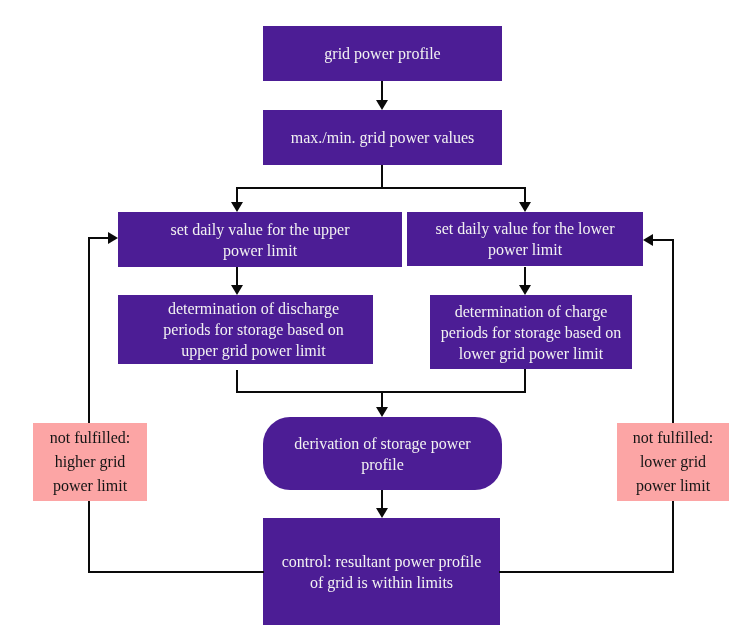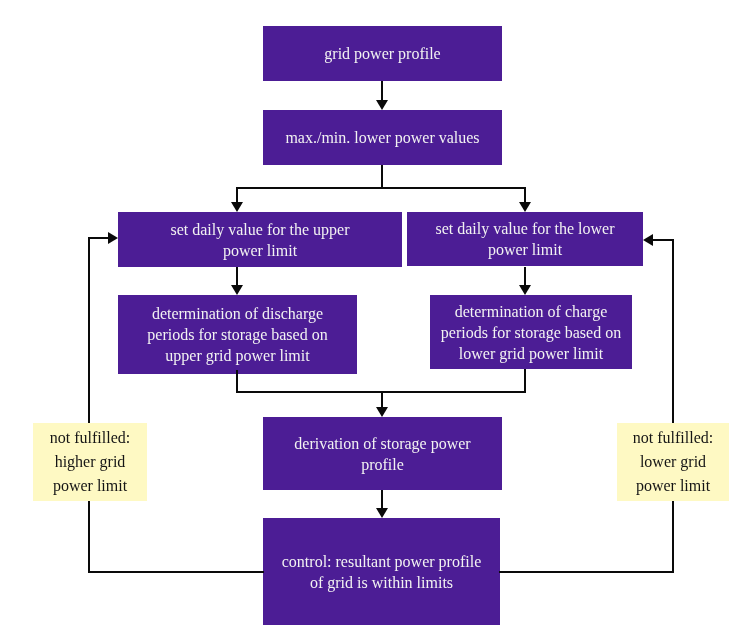--- a/index.html
+++ b/index.html
@@ -36,47 +36,47 @@
     border-bottom: 6px solid transparent;
     border-left: 10px solid #0a0a0a;
   }
   .arr-left {
     border-top: 6px solid transparent;
     border-bottom: 6px solid transparent;
     border-right: 10px solid #0a0a0a;
   }
   .fb-label {
     position: absolute;
-    background: #fef9c3;
+    background: #fca5a5;
     color: #151515;
     font-size: 16px;
     line-height: 24px;
     text-align: center;
     white-space: pre-line;
     display: flex;
     align-items: center;
     justify-content: center;
   }
   
   #n0 { left: 263px; top: 26px;  width: 239px; height: 55px; }
   #n1 { left: 263px; top: 110px; width: 239px; height: 55px; }
   #n2 { left: 118px; top: 212px; width: 284px; height: 55px; }
   #n3 { left: 407px; top: 212px; width: 236px; height: 54px; }
-  #n4 { left: 118px; top: 295px; width: 239px; height: 79px; }
+  #n4 { left: 118px; top: 295px; width: 239px; height: 69px; padding-left: 16px; }
   #n5 { left: 430px; top: 295px; width: 202px; height: 74px; }
-  #n6 { left: 263px; top: 417px; width: 239px; height: 73px; }
+  #n6 { left: 263px; top: 417px; width: 239px; height: 73px; border-radius: 27px; }
   #n7 { left: 263px; top: 518px; width: 237px; height: 107px; }
 </style>
 </head>
 <body>
 
 <div id="canvas">
 
   <div class="node" id="n0">grid power profile</div>
-  <div class="node" id="n1">max./min. lower power values</div>
+  <div class="node" id="n1">max./min. grid power values</div>
   <div class="node" id="n2">set daily value for the upper
 power limit</div>
   <div class="node" id="n3">set daily value for the lower
 power limit</div>
   <div class="node" id="n4">determination of discharge
 periods for storage based on
 upper grid power limit</div>
   <div class="node" id="n5">determination of charge
 periods for storage based on
 lower grid power limit</div>

